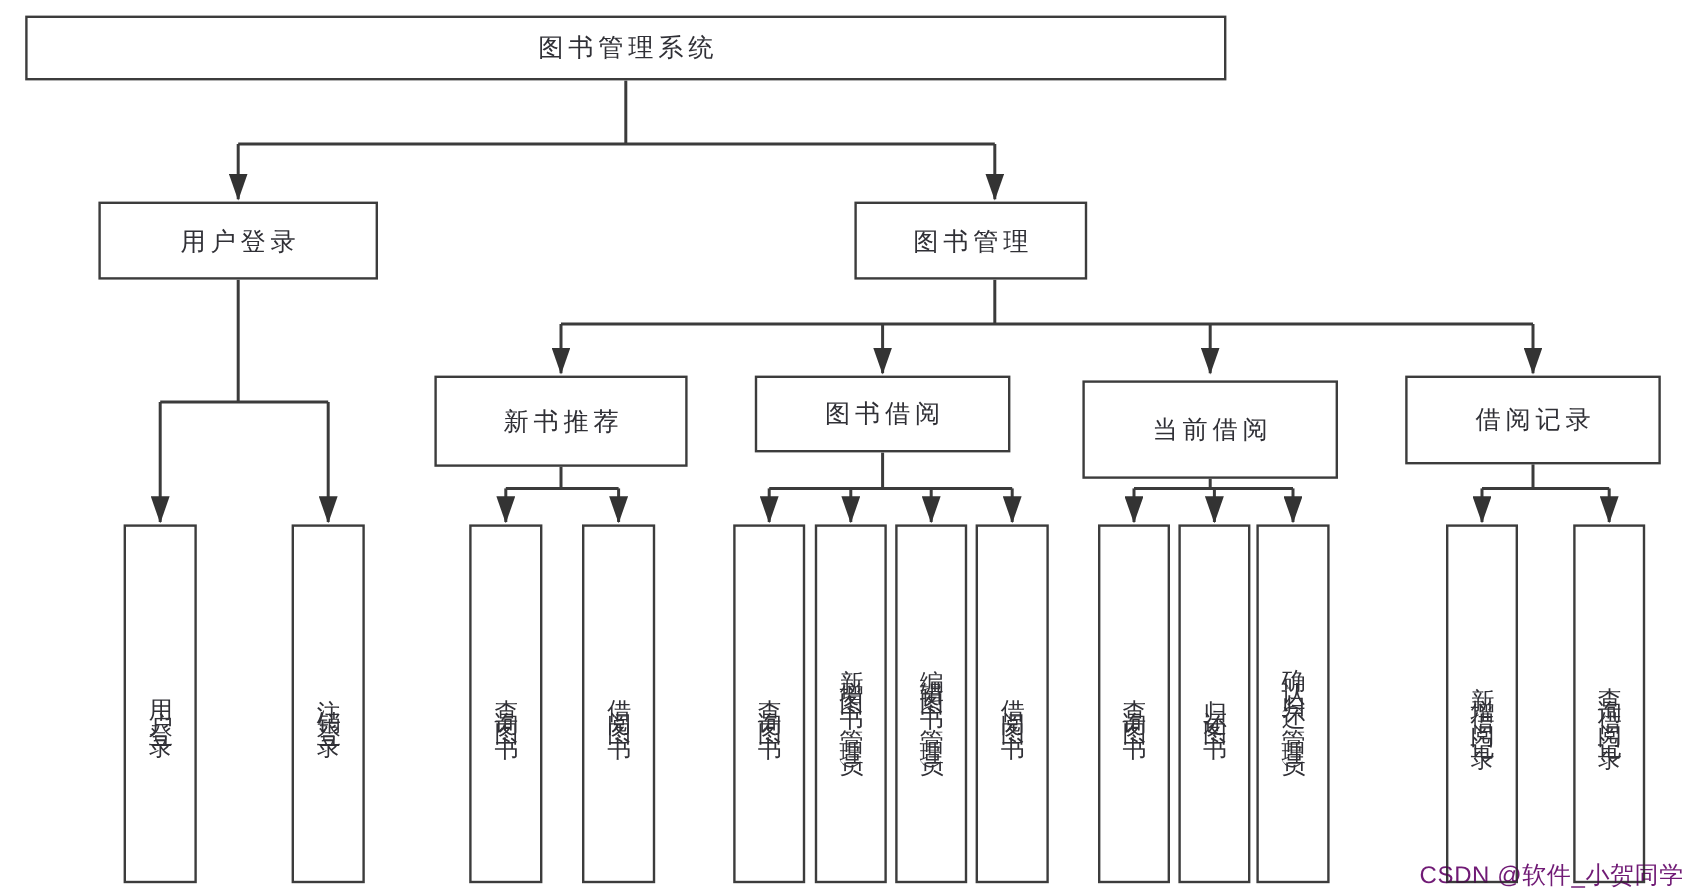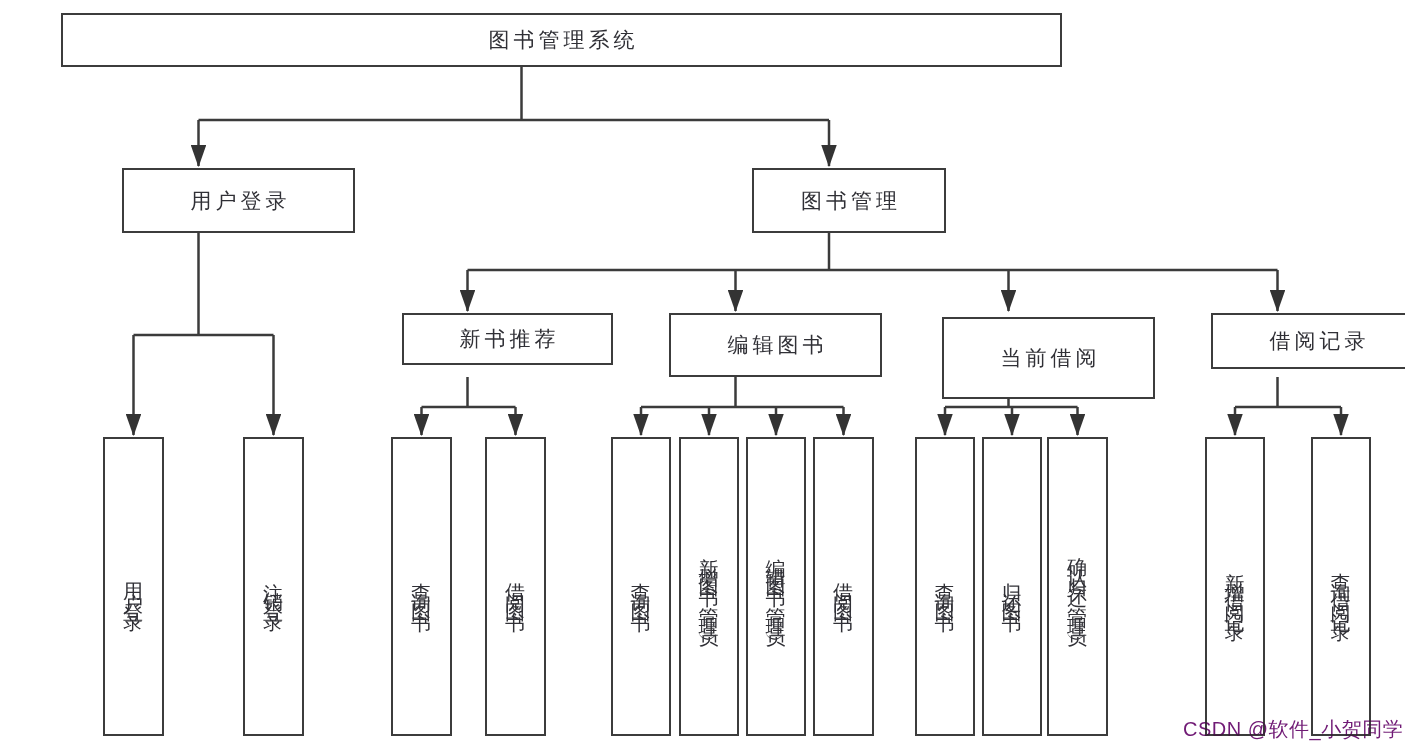--- a/index.html
+++ b/index.html
@@ -31,21 +31,20 @@
     display: flex;
     align-items: center;
     justify-content: center;
     color: #303036;
   }
   .box.h {
     font-size: 21px;
     letter-spacing: 4px;
     text-indent: 4px;
     white-space: nowrap;
-    margin-left: 40px;
   }
   .box.v {
     top: 437px;
     height: 299px;
   }
   .box.v .vtext {
     writing-mode: vertical-rl;
     text-orientation: mixed;
     font-size: 20px;
     line-height: 1;
@@ -129,24 +128,24 @@
       <line x1="1235" y1="407" x2="1235" y2="435" marker-end="url(#arr)"></line>
       <line x1="1341" y1="407" x2="1341" y2="435" marker-end="url(#arr)"></line>
     </g>
   </svg>
 
   <div class="box h" style="left:21px; top:13px; width:1001px; height:54px;">图书管理系统</div>
 
   <div class="box h" style="left:82px; top:168px; width:233px; height:65px;">用户登录</div>
   <div class="box h" style="left:712px; top:168px; width:194px; height:65px;">图书管理</div>
 
-  <div class="box h" style="left:362px; top:313px; width:211px; height:52px;font-family:Liberation Mono, monospace;">新书推荐</div>
-  <div class="box h" style="left:629px; top:313px; width:213px; height:64px;">编辑图书</div>
+  <div class="box h" style="left:362px; top:313px; width:211px; height:76px;font-family:Liberation Mono, monospace;">新书推荐</div>
+  <div class="box h" style="left:629px; top:313px; width:213px; height:64px;">图书借阅</div>
   <div class="box h" style="left:902px; top:317px; width:213px; height:82px;">当前借阅</div>
-  <div class="box h" style="left:1171px; top:313px; width:213px; height:56px;">借阅记录</div>
+  <div class="box h" style="left:1171px; top:313px; width:213px; height:74px;">借阅记录</div>
 
   <div class="box v" style="left:103px; width:61px;">
     <span class="vtext">用户登录</span>
   </div>
   <div class="box v" style="left:243px; width:61px;">
     <span class="vtext">注销登录</span>
   </div>
 
   <div class="box v" style="left:391px; width:61px;">
     <span class="vtext">查询图书</span>

